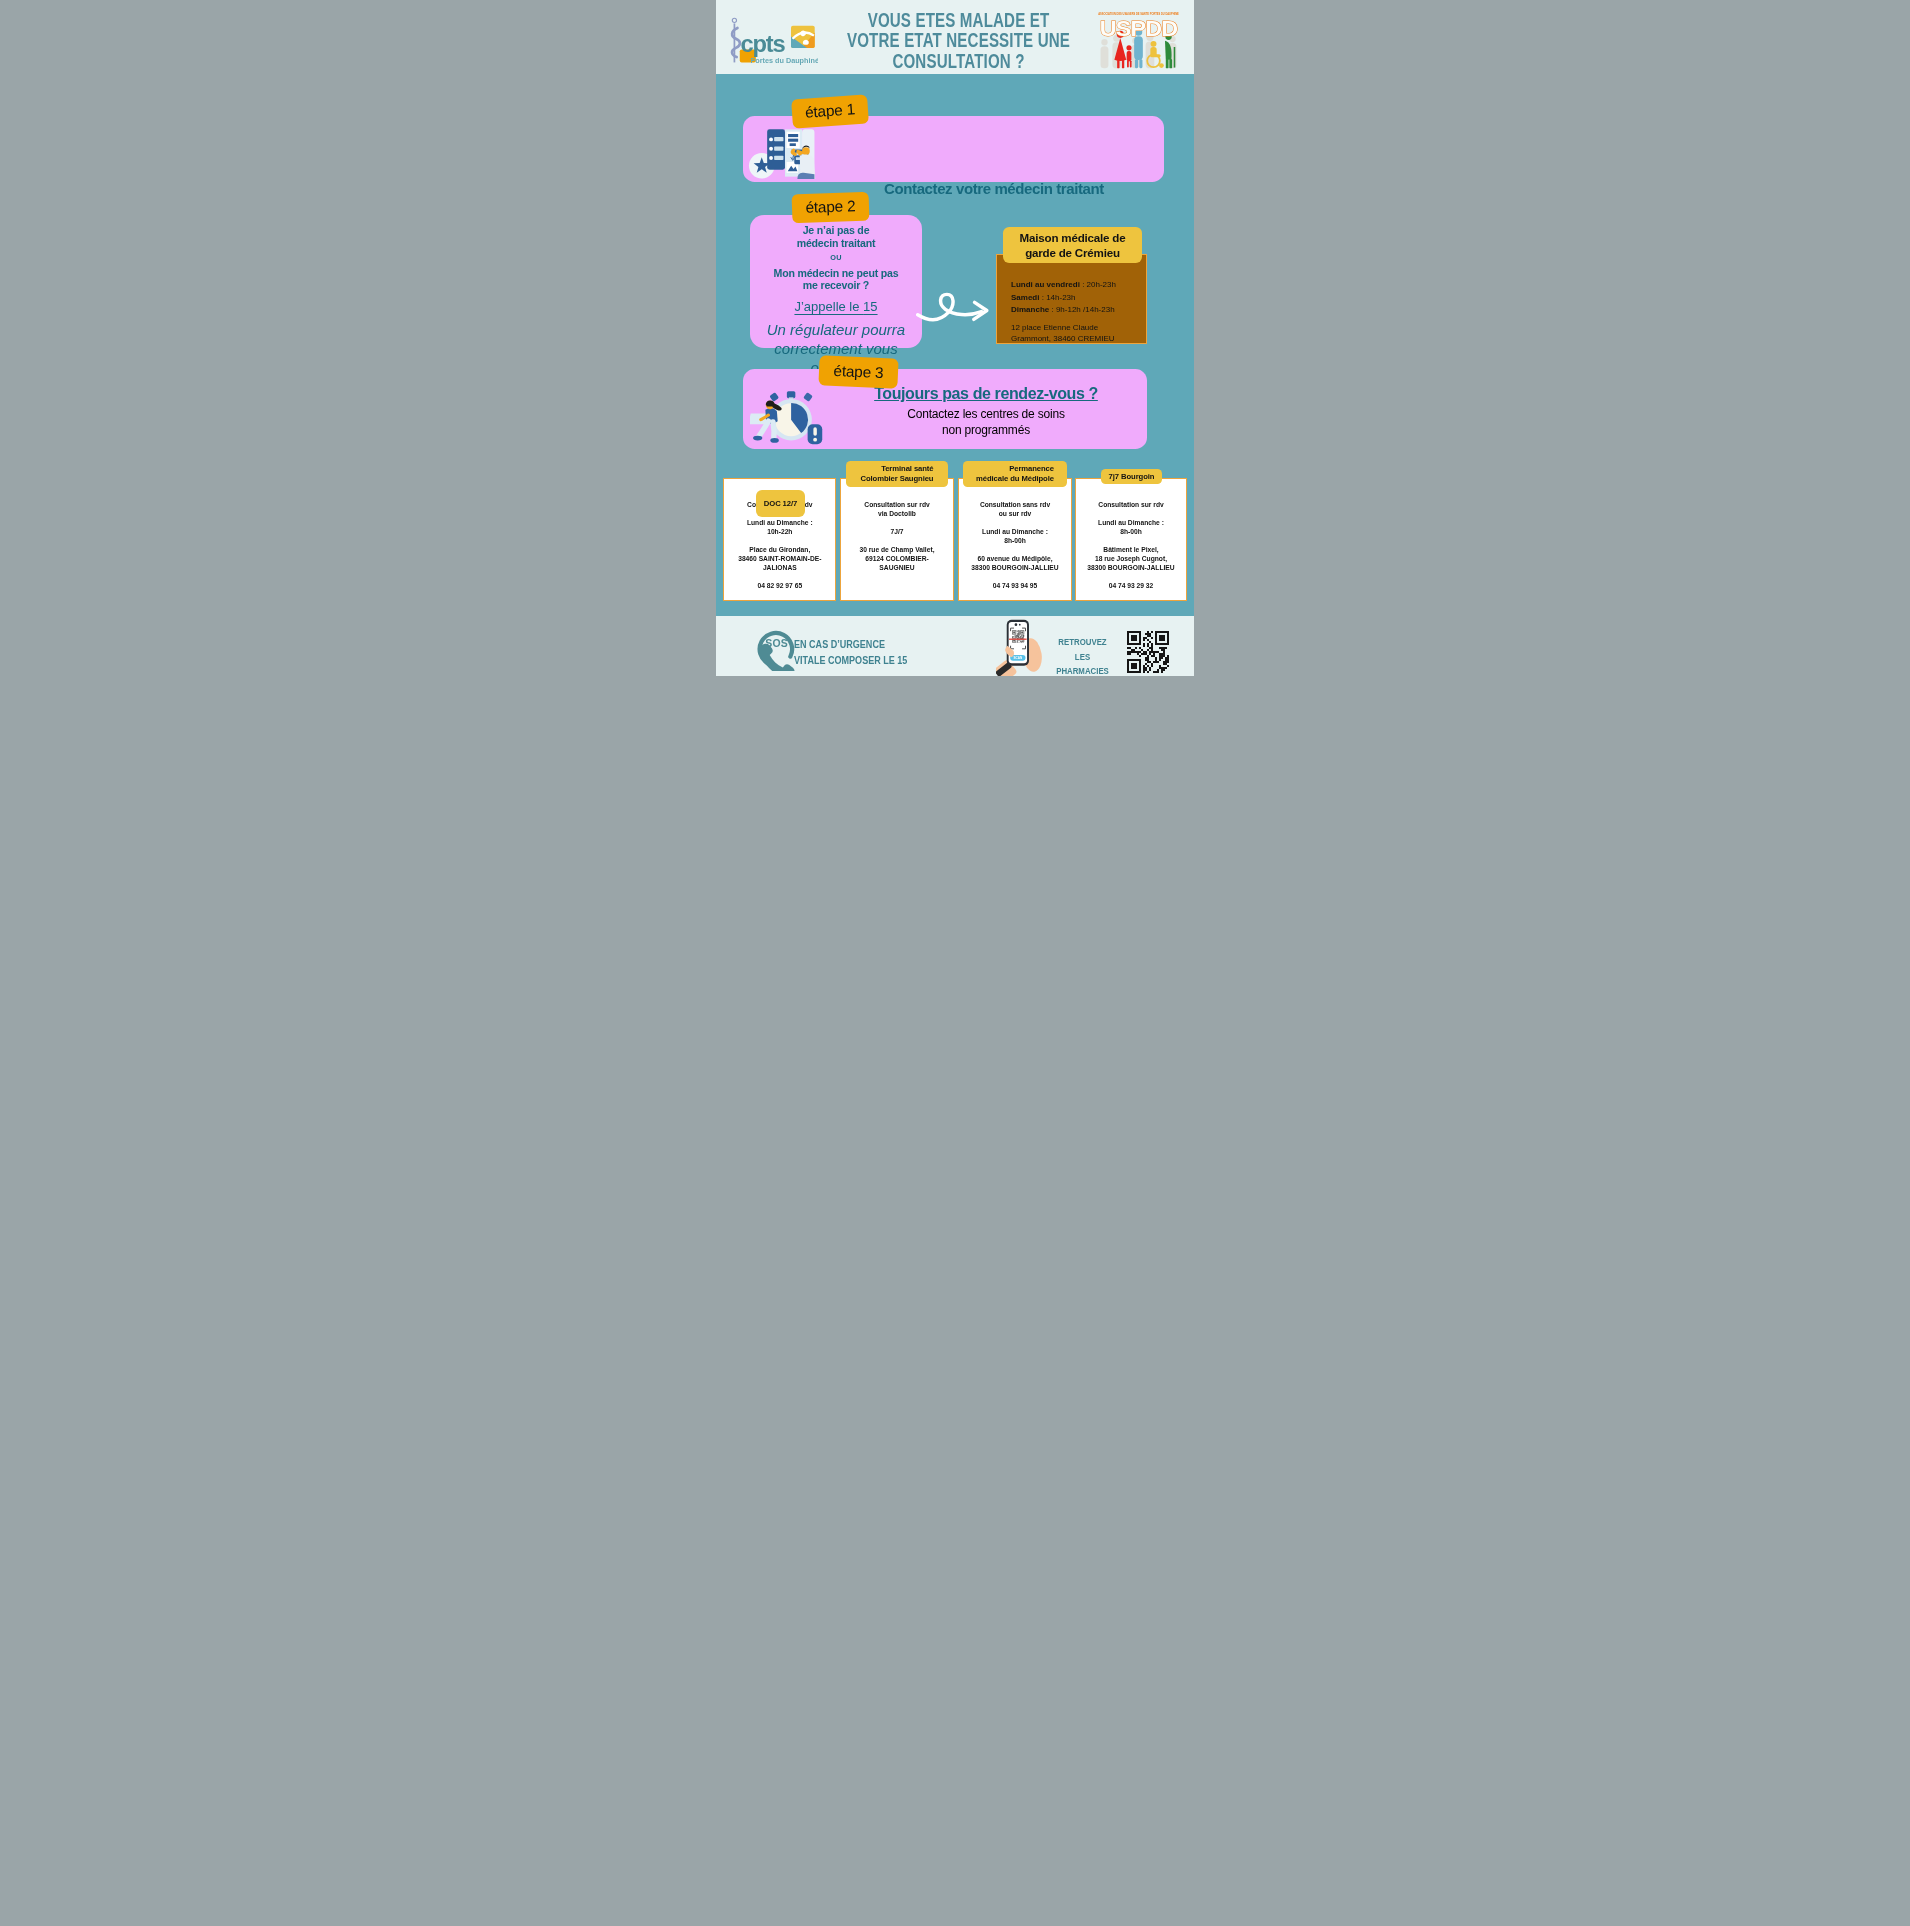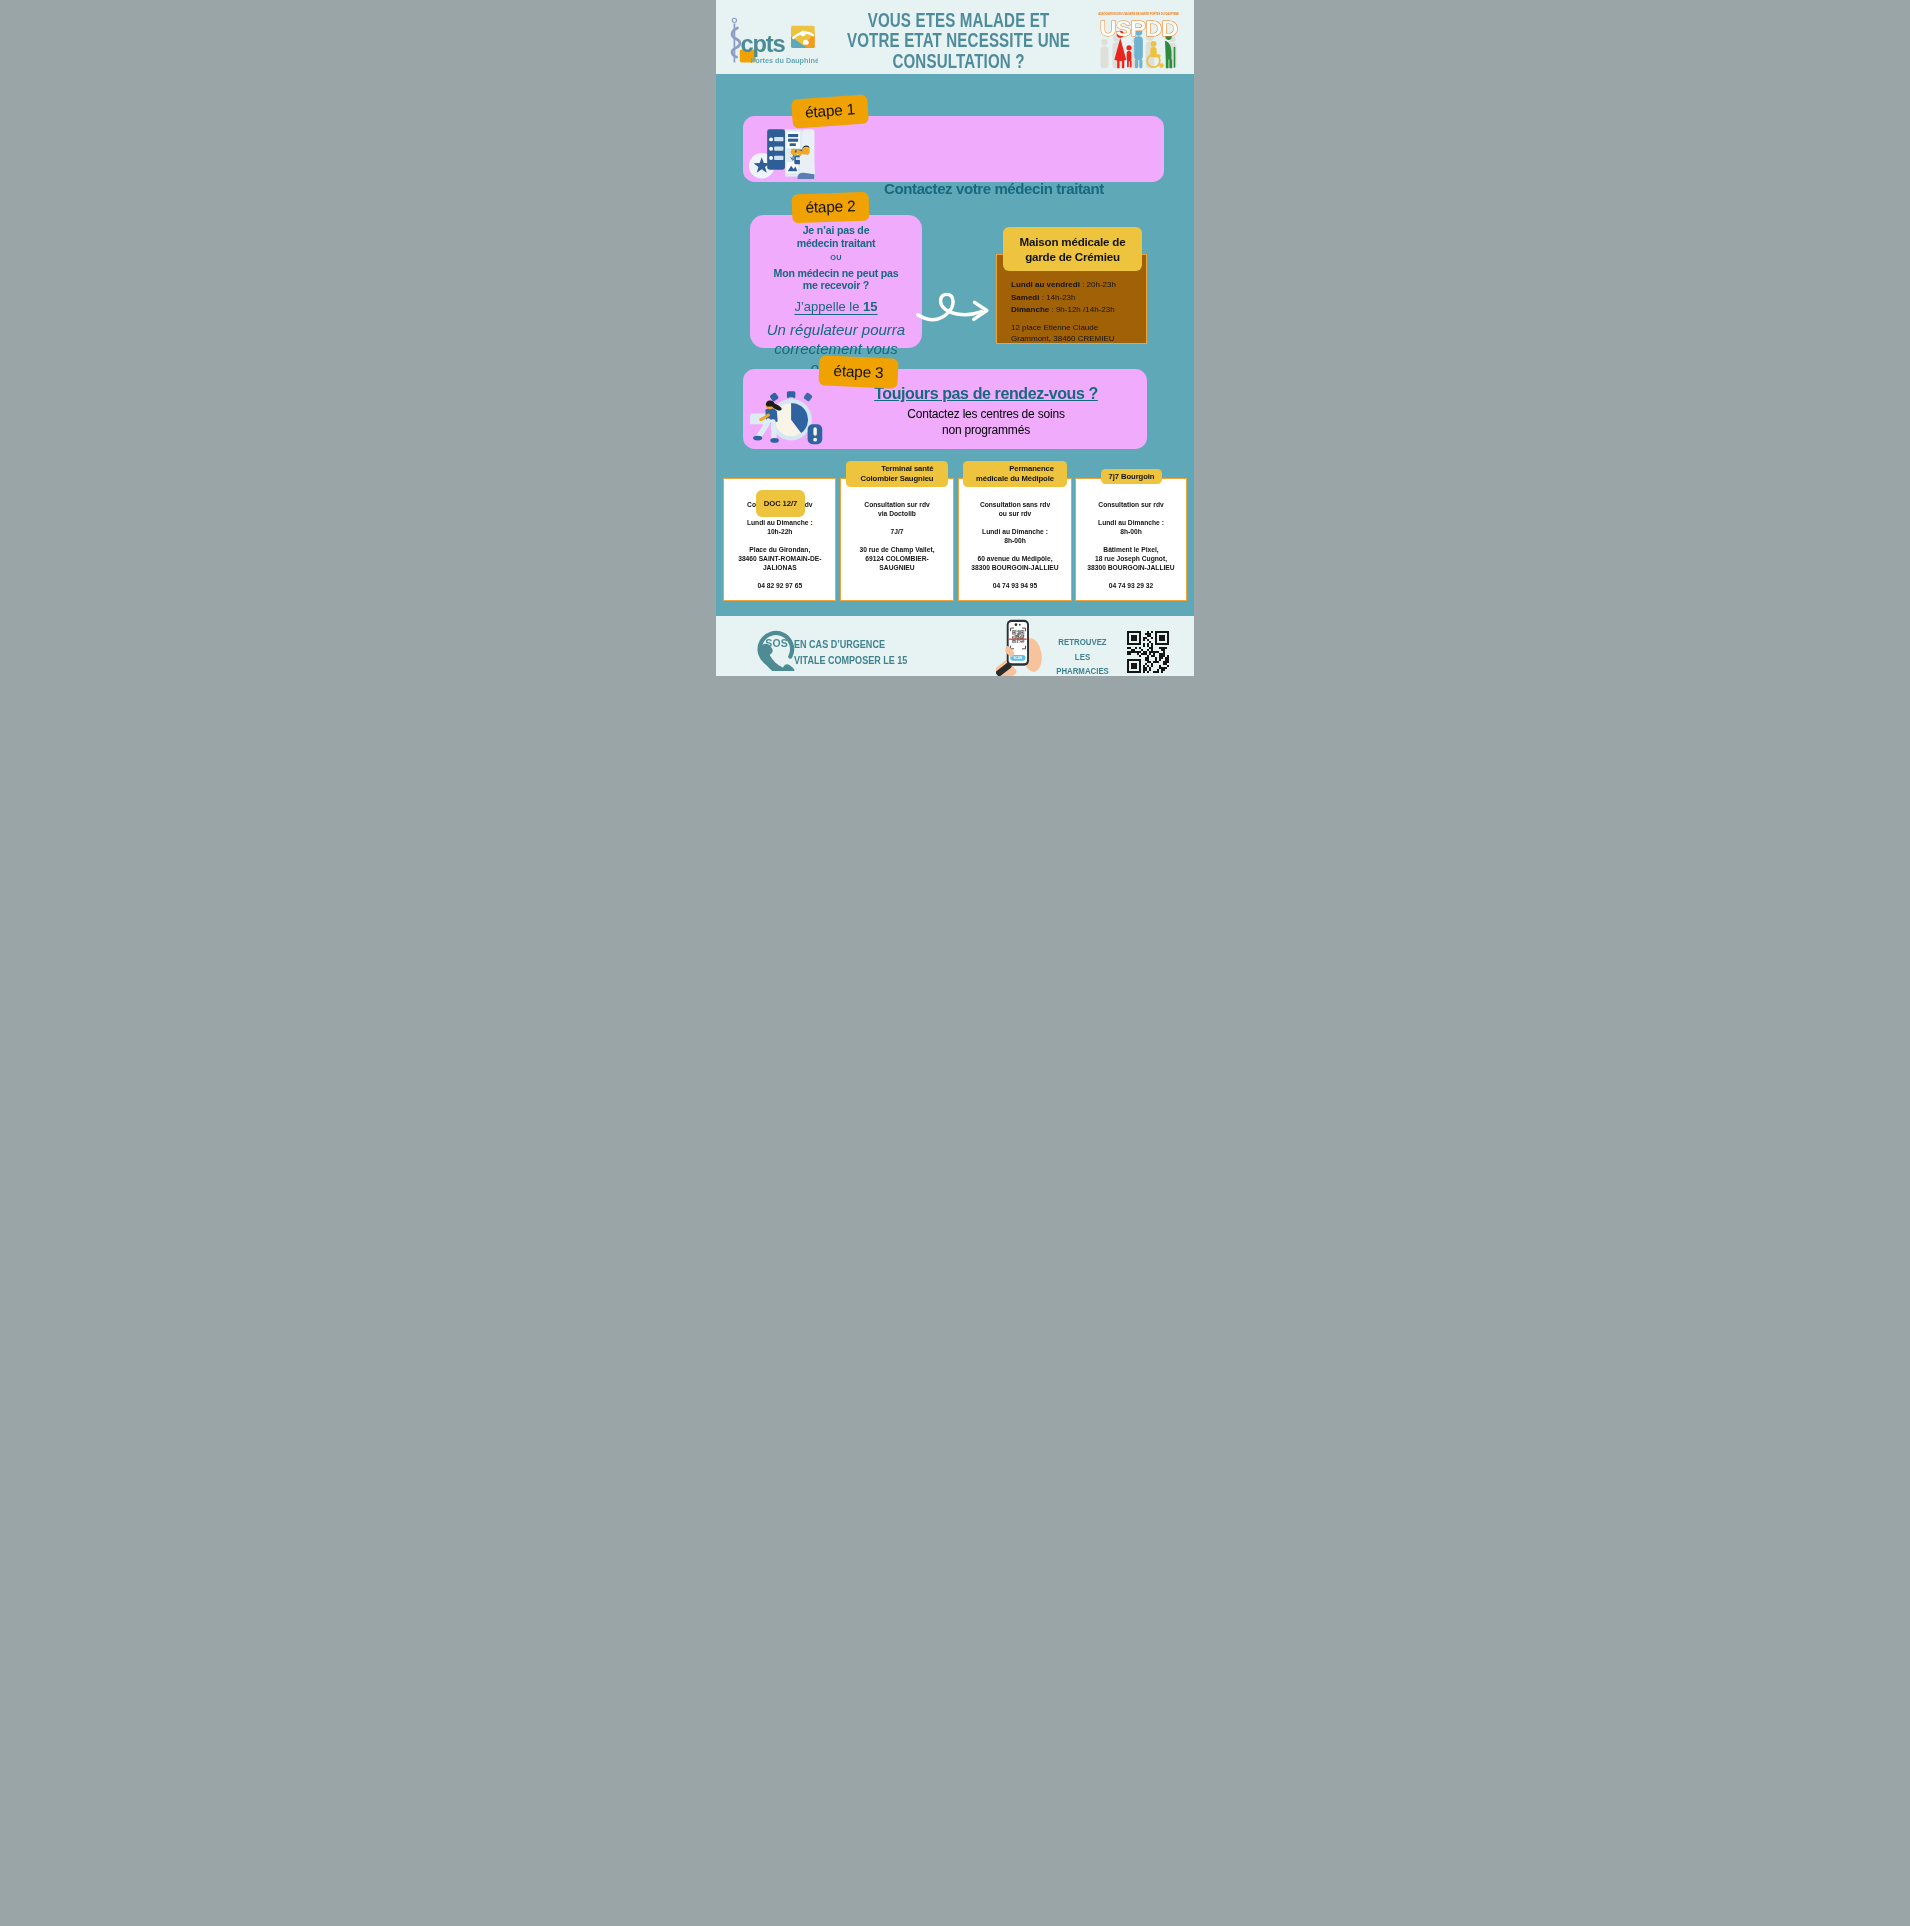--- a/index.html
+++ b/index.html
@@ -45,25 +45,25 @@
            color:#000000; line-height:1.32; letter-spacing:-0.2px; }
 
   
   #card2 .inner { position:absolute; inset:0; padding-top:9.2px;
     display:flex; flex-direction:column; align-items:center; text-align:center; color:#17697e; }
   .s2-strong { font-size:10.6px; font-weight:bold; line-height:1.18; letter-spacing:-0.2px; }
   .s2-ou { font-size:7.3px; font-weight:bold; margin-top:4.2px; letter-spacing:0.2px; }
   .s2-l3 { margin-top:4.2px; }
   .s2-call { margin-top:7px; font-size:13px; text-decoration:underline;
              text-underline-offset:2.7px; text-decoration-thickness:1px; }
-  .s2-call .num { font-weight:bold;text-align:right; }
+  .s2-call .num { font-weight:normal;text-align:right; }
   .s2-note { margin-top:6.2px; font-size:15px; font-style:italic; line-height:1.28; }
 
   
-  #maison-badge { left:287px; top:227px; width:139px; height:44px; background:#eec43e;
+  #maison-badge { left:287px; top:227px; width:139px; height:36px; background:#eec43e;
     border-radius:6.2px; z-index:3; display:flex; align-items:center; justify-content:center;
     text-align:center; font-size:11.6px; font-weight:bold; color:#131313; line-height:1.3;
     letter-spacing:-0.2px; }
   #maison-box { left:280px; top:254px; width:151px; height:90px; background:#a16207;
     border:1.2px solid #eda43c; z-index:2; padding:24px 7px 0 14px; color:#131313; }
   .sched-row { font-size:8px; line-height:1.58; }
   .sched-row .lbl { font-weight:bold; }
   #maison-addr { margin-top:5px; font-size:8px; line-height:1.42; }
 
   

